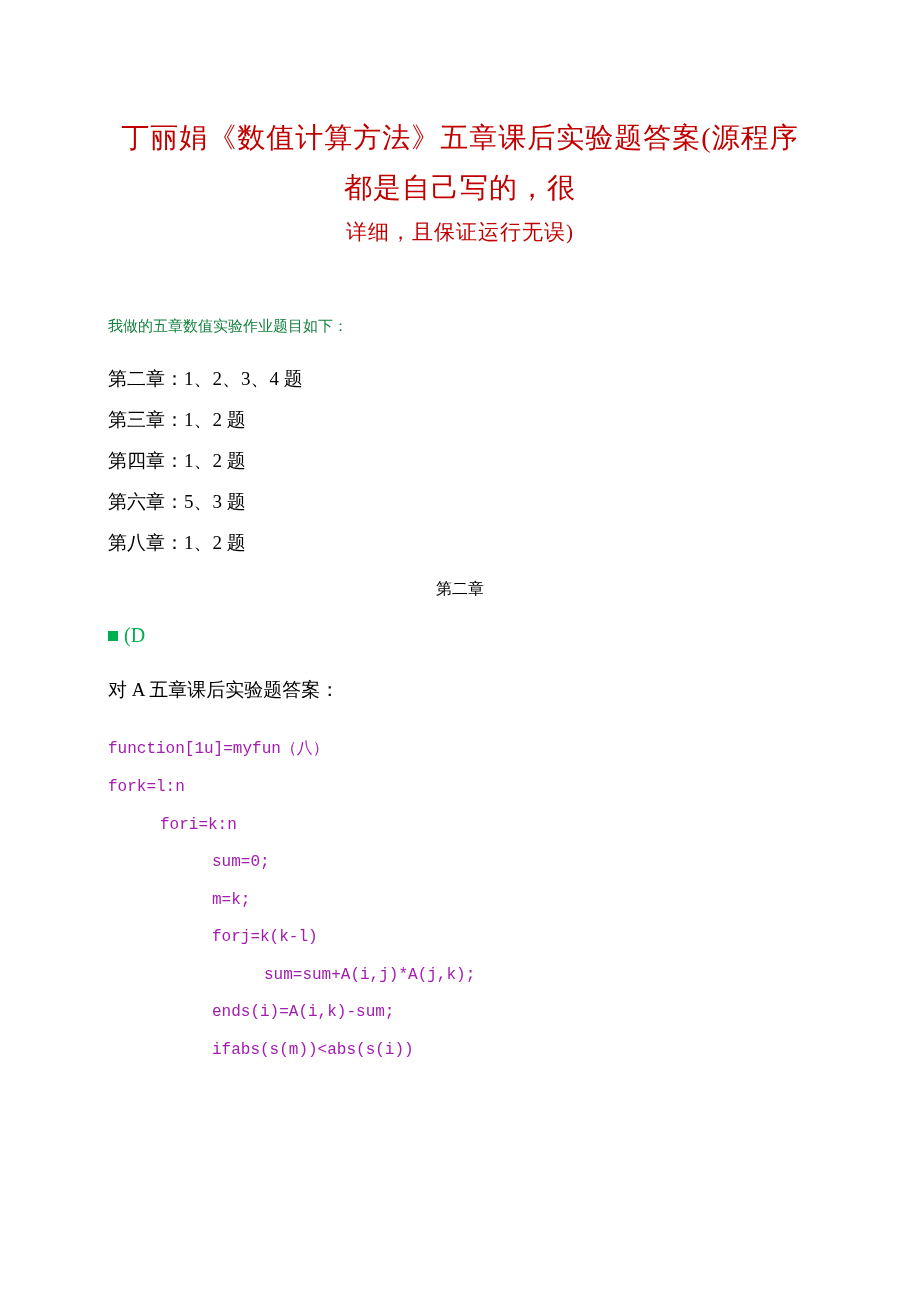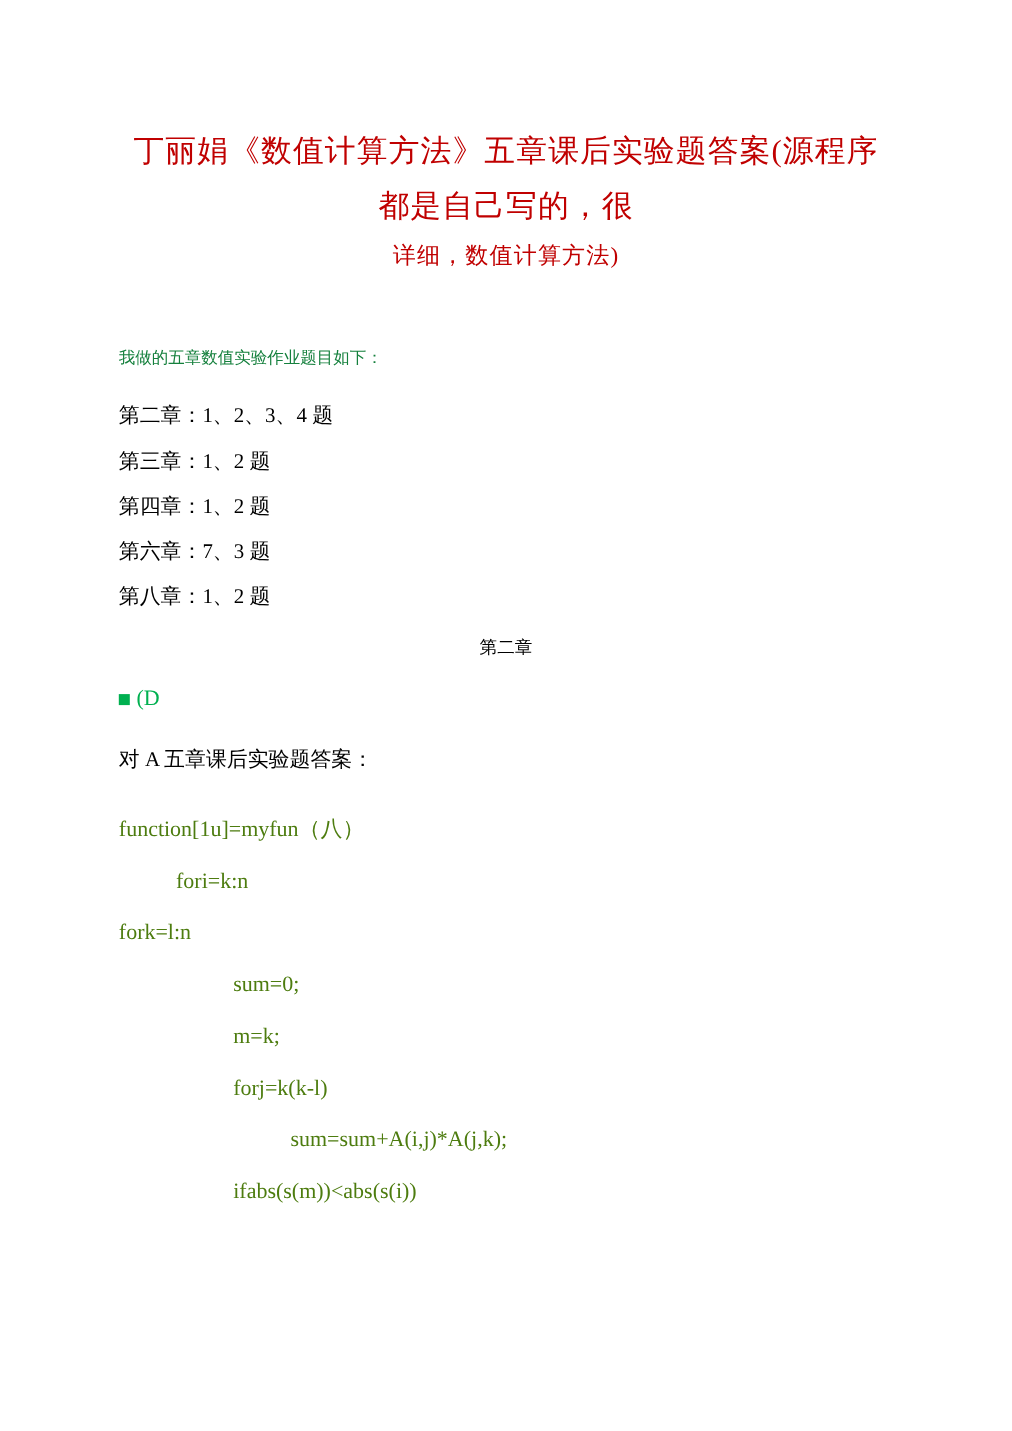--- a/index.html
+++ b/index.html
@@ -66,62 +66,63 @@
       color: #00b050;
       font-family: "Times New Roman", serif;
       font-size: 20px;
     }
     .black-text {
       color: #000000;
       font-size: 19px;
       margin-bottom: 28px;
     }
     .code-line {
-      color: #4d7c0f;
-      font-family: Liberation Serif, serif;
-      font-size: 20px;
+      color: #a21caf;
+      font-family: Liberation Mono, monospace;
+      font-size: 16px;
       line-height: 2.35;
     }
     .indent-1 {
       padding-left: 52px;
     }
     .indent-2 {
       padding-left: 104px;
     }
     .indent-3 {
       padding-left: 156px;
     }
   </style>
 </head>
 <body>
 
 <div class="title-container">
   <div class="title-line1">丁丽娟《数值计算方法》五章课后实验题答案(源程序都是自己写的，很</div>
-  <div class="title-line2">详细，数值计算方法)</div>
+  <div class="title-line2">详细，且保证运行无误)</div>
 </div>
 
 <div class="intro">我做的五章数值实验作业题目如下：</div>
 
 <div class="chapter-line">第二章：1、2、3、4 题</div>
 <div class="chapter-line">第三章：1、2 题</div>
 <div class="chapter-line">第四章：1、2 题</div>
-<div class="chapter-line">第六章：7、3 题</div>
+<div class="chapter-line">第六章：5、3 题</div>
 <div class="chapter-line">第八章：1、2 题</div>
 
 <div class="section-header">第二章</div>
 
 <div class="marker-row">
   <span class="green-square"></span>
   <span class="marker-text">(D</span>
 </div>
 
 <div class="black-text">对 A 五章课后实验题答案：</div>
 
 <div>
   <div class="code-line">function[1u]=myfun（八）</div>
+  <div class="code-line">fork=l:n</div>
   <div class="code-line indent-1">fori=k:n</div>
-  <div class="code-line">fork=l:n</div>
   <div class="code-line indent-2">sum=0;</div>
   <div class="code-line indent-2">m=k;</div>
   <div class="code-line indent-2">forj=k(k-l)</div>
   <div class="code-line indent-3">sum=sum+A(i,j)*A(j,k);</div>
+  <div class="code-line indent-2">ends(i)=A(i,k)-sum;</div>
   <div class="code-line indent-2">ifabs(s(m))&lt;abs(s(i))</div>
 </div>
 
 </body></html>

